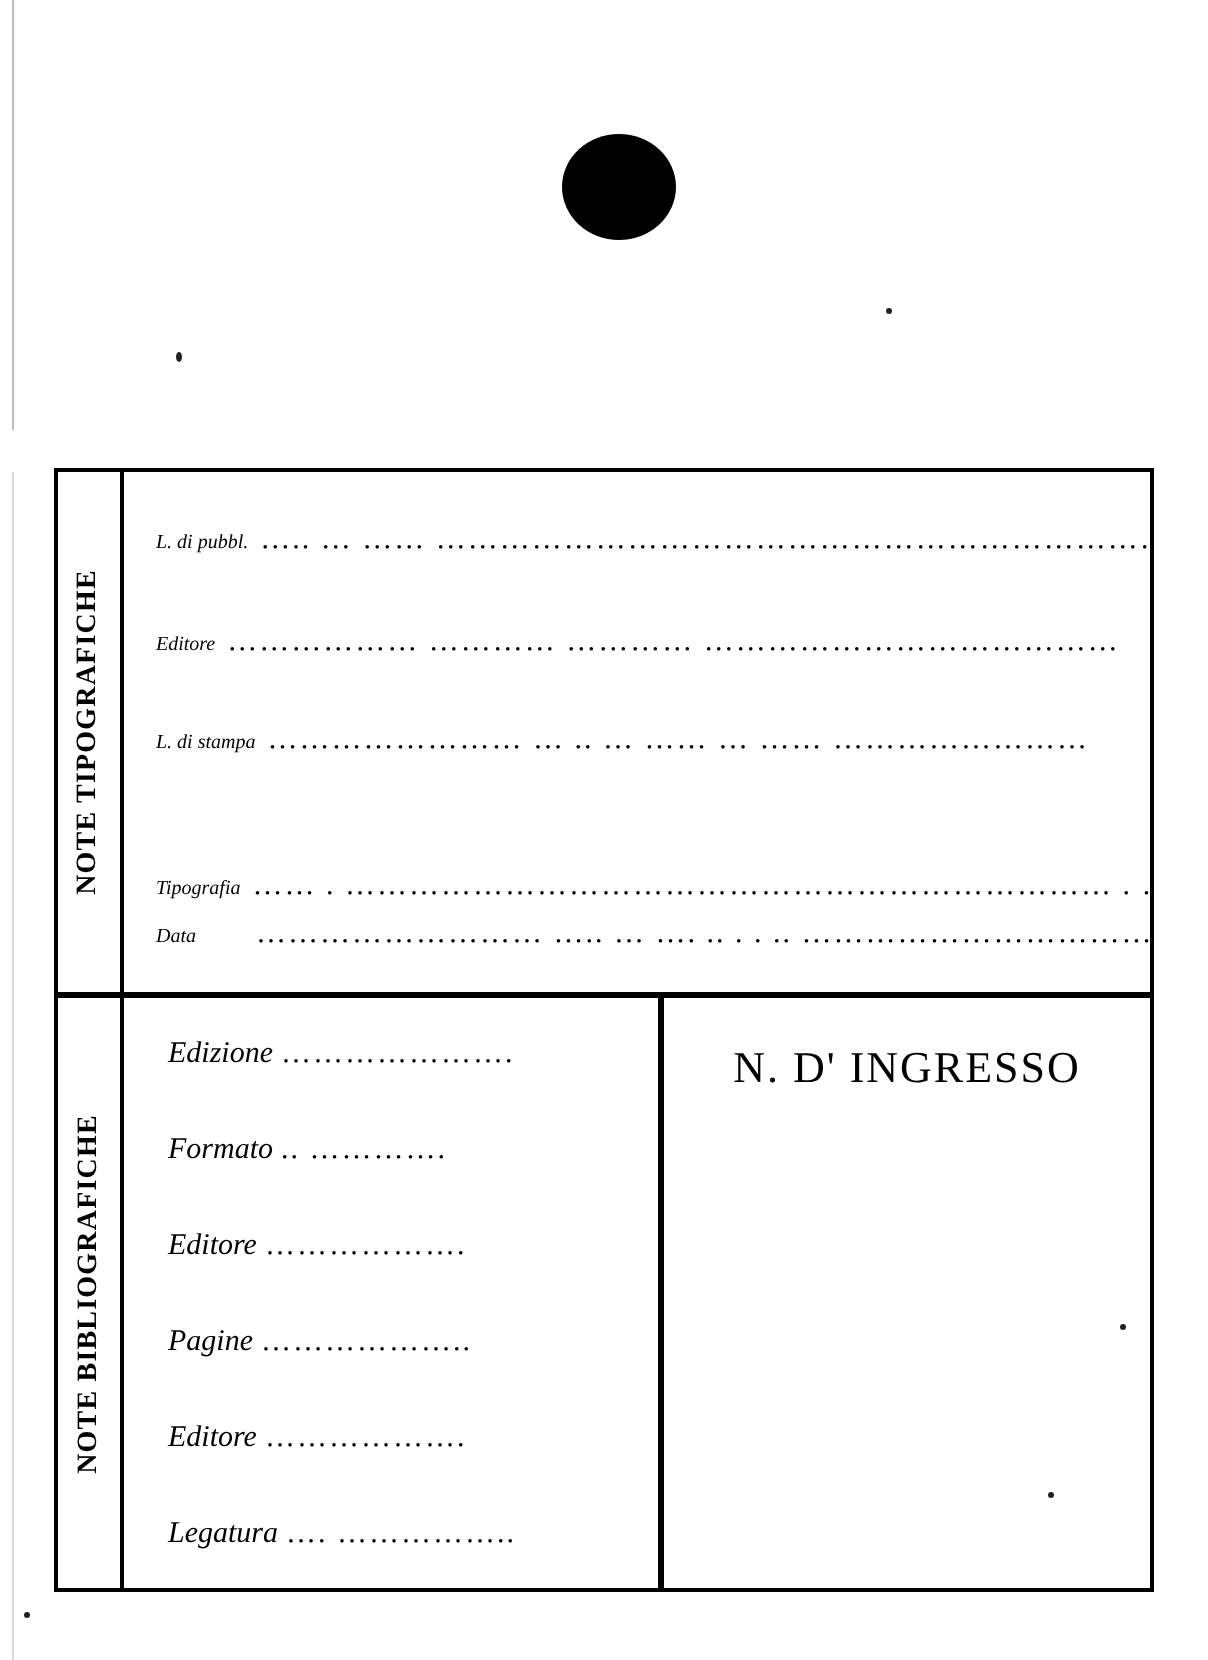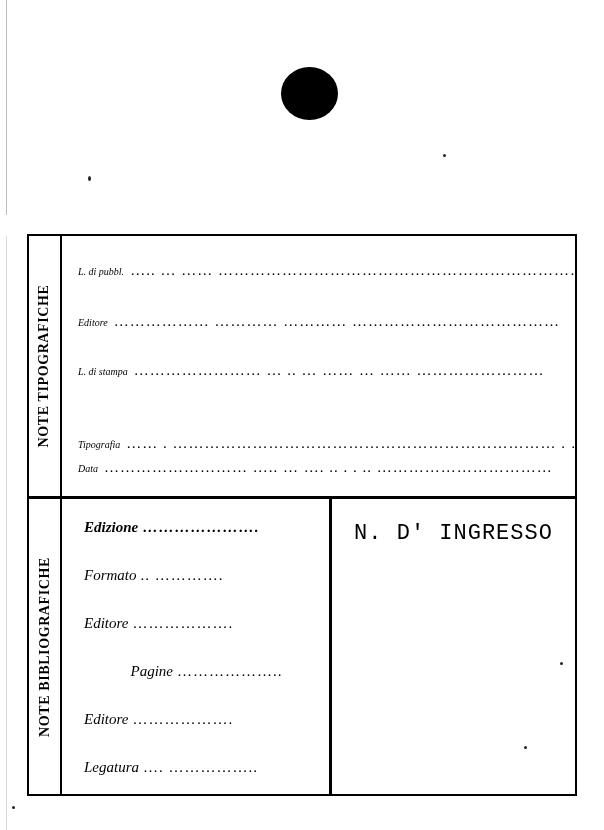--- a/index.html
+++ b/index.html
@@ -185,21 +185,21 @@
     height: 100%;
   }
   .ingresso-title {
     position: absolute;
     left: 0;
     right: 0;
     top: 22px;
     text-align: center;
     font-size: 22px;
     letter-spacing: 1px;
-    font-family: Liberation Mono, monospace;
+    font-family: Liberation Serif, serif;
   }
 </style>
 </head>
 <body>
 
 <div class="page">
 
   <div class="scanline"></div>
   <div class="scanline2"></div>
 
@@ -232,51 +232,51 @@
         <div class="field-row" style="top:77px;">
           <span class="field-label">Editore</span>
           <span class="dots">………………     …………     ………… …………………………………</span>
         </div>
 
         <div class="field-row" style="top:175px;margin-top:24px;">
           <span class="field-label">Tipografia</span>
           <span class="dots">…… . ……………………………………………………………… .    ……………</span>
         </div>
 
-        <div class="field-row" style="top:223px;">
+        <div class="field-row" style="top:223px;gap:24px;">
           <span class="field-label">Data</span>
           <span class="dots">………………………  …..   …    ….   .. . .  .. ……………………………</span>
         </div>
 
       </div>
     </div>
 
     <div class="block-bottom">
       <div class="side-label">
         <span>NOTE BIBLIOGRAFICHE</span>
       </div>
 
       <div class="biblio-col">
 
-        <div class="biblio-row" style="top:20px;font-weight:bold;">
+        <div class="biblio-row" style="top:20px;">
           <span class="biblio-label">Edizione</span>
           <span class="biblio-dots">………………….</span>
         </div>
 
         <div class="biblio-row" style="top:68px;">
           <span class="biblio-label">Formato</span>
           <span class="biblio-dots">.. ………….</span>
         </div>
 
         <div class="biblio-row" style="top:116px;">
           <span class="biblio-label">Editore</span>
           <span class="biblio-dots">……………….</span>
         </div>
 
-        <div class="biblio-row" style="top:164px;justify-content:center;">
+        <div class="biblio-row" style="top:164px;">
           <span class="biblio-label">Pagine</span>
           <span class="biblio-dots">………………..</span>
         </div>
 
         <div class="biblio-row" style="top:212px;">
           <span class="biblio-label">Editore</span>
           <span class="biblio-dots">……………….</span>
         </div>
 
         <div class="biblio-row" style="top:260px;">

